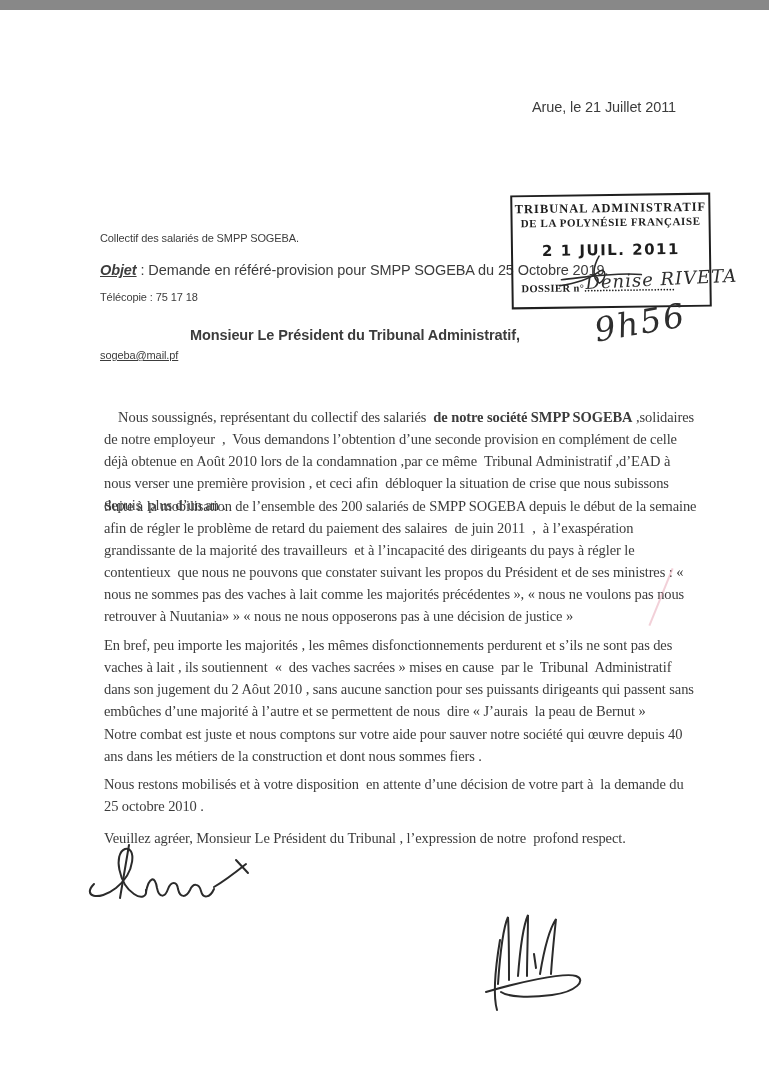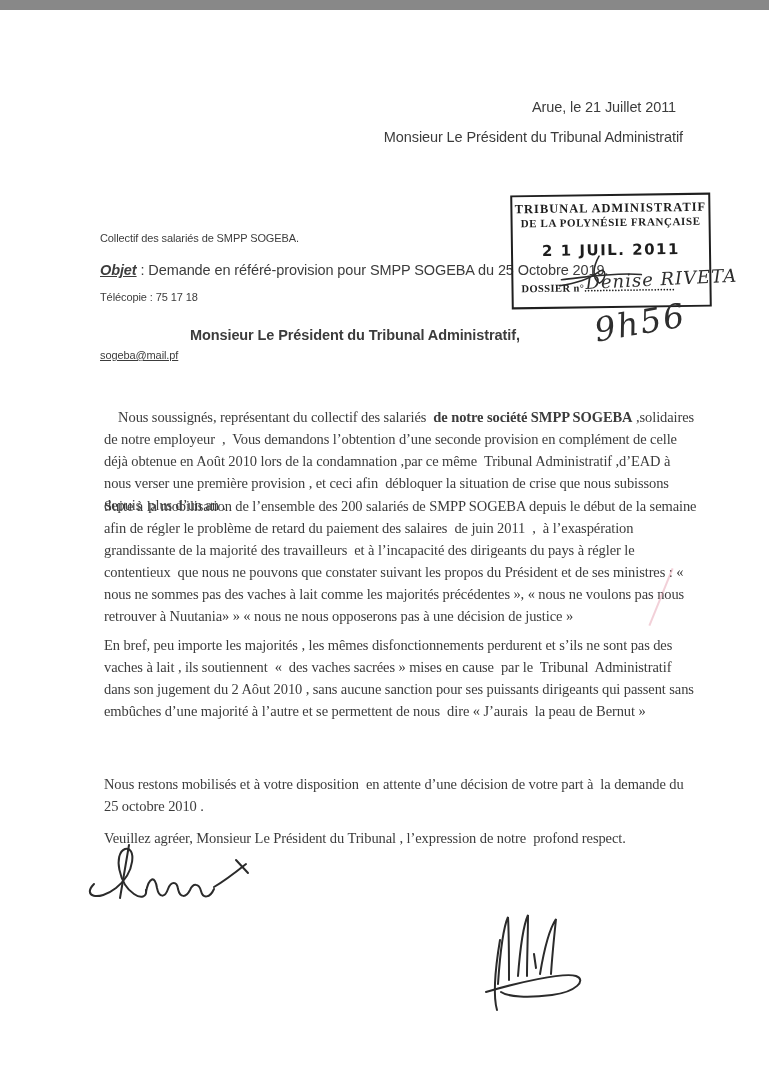--- a/index.html
+++ b/index.html
@@ -60,21 +60,20 @@
   .artifact{left:660px;top:556px;width:2px;height:62px;
     background:rgba(226,150,168,0.45);transform:rotate(22deg);}
 </style>
 </head>
 <body>
 
 <div class="page">
 
   <div class="abs txt nowrap date-line">Arue, le 21 Juillet 2011</div>
 
-  <div class="abs txt nowrap recipient-line">Monsieur Le  Président du Tribunal Administratif</div>
 
   <div class="abs txt sender">
     <div>Collectif des salariés de SMPP SOGEBA.</div>
     <div>Télécopie : 75 17 18</div>
     <div class="email">sogeba@mail.pf</div>
   </div>
 
   <div class="abs txt nowrap objet-line">
     <span class="objet-label">Objet</span><span> : Demande en référé-provision pour SMPP SOGEBA du 25 Octobre 2019.</span>
   </div>
@@ -96,20 +95,21 @@
   <div class="abs txt nowrap salutation">Monsieur Le Président du Tribunal Administratif,</div>
 
   <div class="abs txt para" style="top:374px;">
     <span>Nous soussignés, représentant du collectif des salariés  </span><span class="bold">de notre société SMPP SOGEBA</span><span> ,solidaires de notre employeur  ,  Vous demandons l’obtention d’une seconde provision en complément de celle déjà obtenue en Août 2010 lors de la condamnation ,par ce même  Tribunal Administratif ,d’EAD à nous verser une première provision , et ceci afin  débloquer la situation de crise que nous subissons depuis  plus d’un an .</span>
   </div>
 
   <div class="abs txt para" style="top:485px;">Suite à la mobilisation de l’ensemble des 200 salariés de SMPP SOGEBA depuis le début de la semaine afin de régler le problème de retard du paiement des salaires  de juin 2011  ,  à l’exaspération grandissante de la majorité des travailleurs  et à l’incapacité des dirigeants du pays à régler le  contentieux  que nous ne pouvons que constater suivant les propos du Président et de ses ministres : « nous ne sommes pas des vaches à lait comme les majorités précédentes », « nous ne voulons pas nous retrouver à Nuutania» » « nous ne nous opposerons pas à une décision de justice »</div>
 
   <div class="abs txt para" style="top:624px;">En bref, peu importe les majorités , les mêmes disfonctionnements perdurent et s’ils ne sont pas des vaches à lait , ils soutiennent  «  des vaches sacrées » mises en cause  par le  Tribunal  Administratif dans son jugement du 2 Aôut 2010 , sans aucune sanction pour ses puissants dirigeants qui passent sans embûches d’une majorité à l’autre et se permettent de nous  dire « J’aurais  la peau de Bernut »</div>
 
+  <div class="abs txt para" style="top:713px;">Notre combat est juste et nous comptons sur votre aide pour sauver notre société qui œuvre depuis 40 ans dans les métiers de la construction et dont nous sommes fiers .</div>
 
   <div class="abs txt para" style="top:763px;">Nous restons mobilisés et à votre disposition  en attente d’une décision de votre part à  la demande du 25 octobre 2010 .</div>
 
   <div class="abs txt para" style="top:817px;">Veuillez agréer, Monsieur Le Président du Tribunal , l’expression de notre  profond respect.</div>
 
   <svg class="abs" style="left:84px;top:830px;" width="175" height="64" viewBox="0 0 175 64">
     <path class="sig" stroke-width="2" d="M10 44 C -2 56, 14 62, 32 48 C 52 32, 52 6, 41 9 C 29 14, 35 44, 50 54 C 57 59, 63 57, 62 50"></path>
     <path class="sig" stroke-width="2" d="M45 5 L 36 58"></path>
     <path class="sig" stroke-width="2" d="M62 52 c 3 -15, 9 -17, 11 -4 c 2 10, 8 10, 11 1 c 3 -8, 9 -8, 10 0 c 2 9, 8 9, 12 1 c 3 -7, 9 -7, 11 1 c 2 8, 9 7, 13 -2"></path>
     <path class="sig" stroke-width="2" d="M130 47 C 142 40, 152 32, 162 24"></path>

